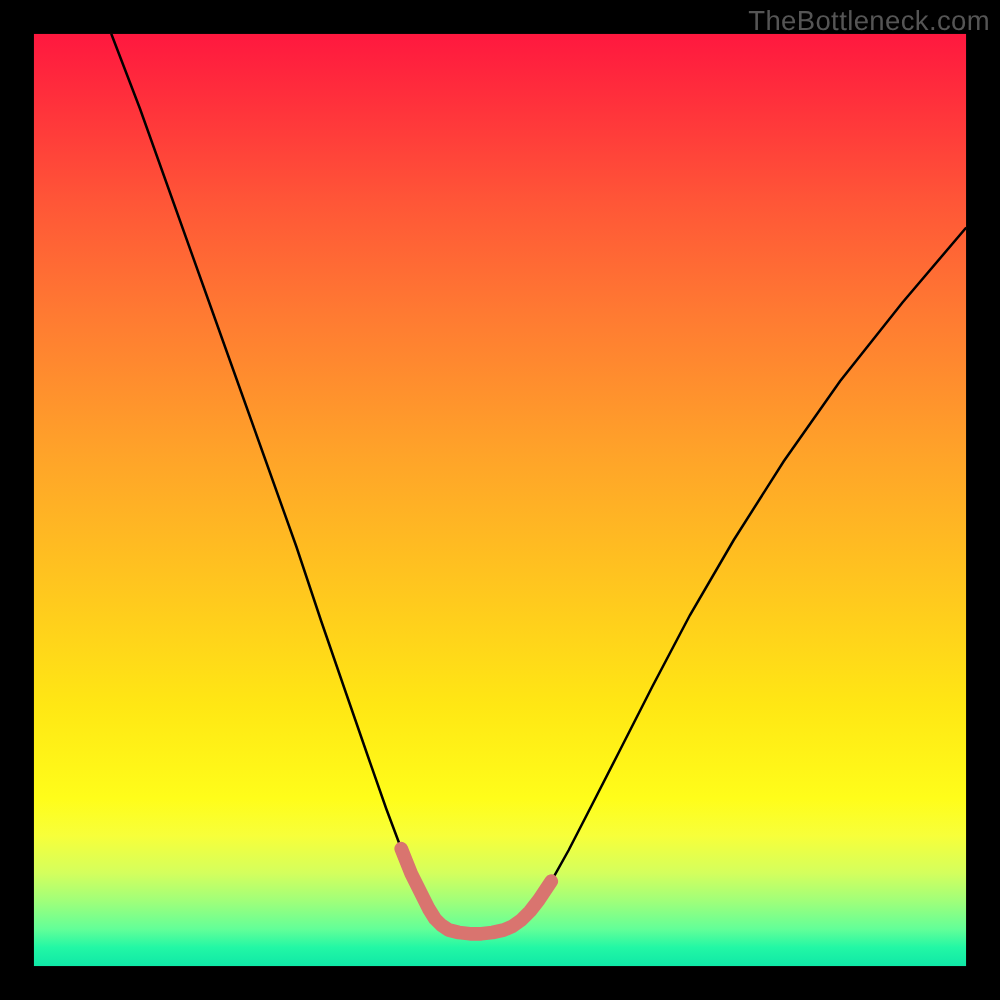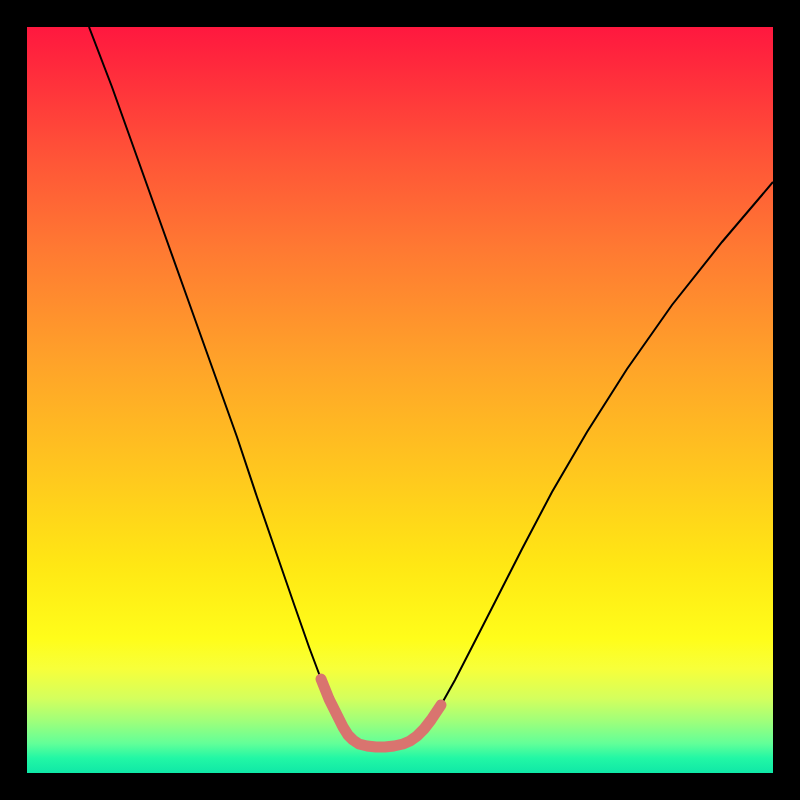--- a/index.html
+++ b/index.html
@@ -64,13 +64,14 @@
 <body>
 
 <div class="frame">
   <div class="plot-area">
     <div class="gradient"></div>
     <svg class="curves" viewBox="0 0 746 746" preserveAspectRatio="none">
       <path id="black-curve" fill="none" stroke-width="2" stroke="#000000" d="M 62 0 L 85 60 L 110 130 L 135 200 L 160 270 L 185 340 L 210 410 L 230 470 L 250 528 L 268 580 L 282 620 L 294 652 L 302 672 L 310 688 L 316 700 L 321 708 L 326 713 L 332 717 L 340 719 L 349 720 L 358 720 L 367 719 L 376 717 L 383 714 L 390 709 L 397 702 L 404 693 L 414 678 L 428 653 L 446 618 L 468 575 L 495 522 L 525 465 L 560 405 L 600 342 L 645 278 L 695 215 L 746 155"></path>
       <path id="pink-curve" fill="none" stroke-width="11" stroke-linecap="round" stroke-linejoin="round" stroke="#d9746f" d="M 294 652 L 302 672 L 310 688 L 316 700 L 321 708 L 326 713 L 332 717 L 340 719 L 349 720 L 358 720 L 367 719 L 376 717 L 383 714 L 390 709 L 397 702 L 404 693 L 414 678"></path>
     </svg>
   </div>
+  <div class="watermark">TheBottleneck.com</div>
 </div>
 
 </body></html>

